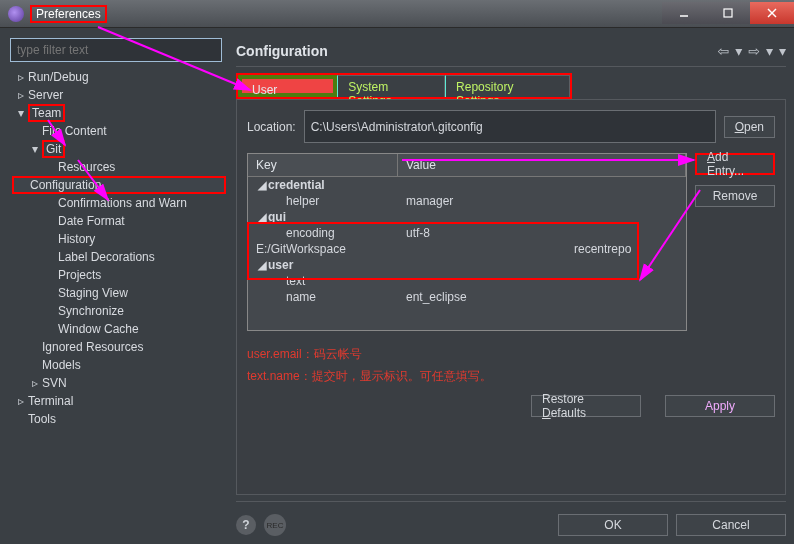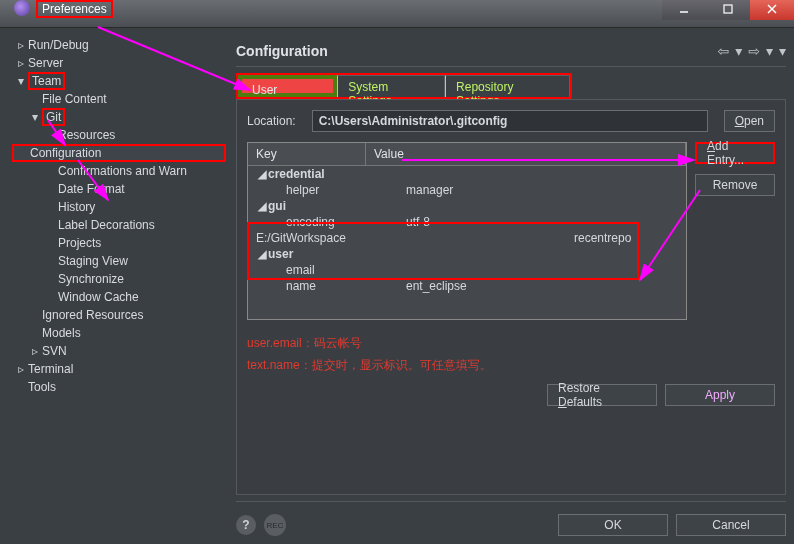--- a/index.html
+++ b/index.html
@@ -1,19 +1,19 @@
 <!DOCTYPE html>
 <html><head>
 <meta charset="utf-8">
 <style>
   * { box-sizing: border-box; margin: 0; padding: 0; font-family: "Segoe UI", Arial, sans-serif; font-size: 12px; }
   body { background: #3a3f44; width: 794px; height: 544px; overflow: hidden; position: relative; }
 
   
-  .titlebar { height: 28px; background: linear-gradient(#6a6e73,#4a4e53); display: flex; align-items: flex-start; padding-left: 14px; border-bottom: 1px solid #2a2a2a; }
+  .titlebar { height: 28px; background: linear-gradient(#6a6e73,#4a4e53); display: flex; align-items: center; padding-left: 8px; border-bottom: 1px solid #2a2a2a; }
   .titlebar .appicon { width:16px; height:16px; border-radius:50%; background: radial-gradient(circle at 40% 40%, #b090f0,#5b3b9b); margin-right:6px; }
   .titlebar .title { color:#fff; font-weight:500; border:2px solid red; padding:0 4px; }
   .winbtns { margin-left:auto; display:flex; }
   .winbtn { width:44px; height:22px; display:flex; align-items:center; justify-content:center; color:#fff; margin-top:-2px;}
   .winbtn.min { background: linear-gradient(#6a6a70,#4b4b52); }
   .winbtn.max { background: linear-gradient(#6a6a70,#4b4b52); }
   .winbtn.close { background: linear-gradient(#e86a5e,#c8372d); }
   .winbtn svg { width:12px; height:12px; }
 
   .outer { position:relative; height:calc(544px - 28px); padding:8px; }
@@ -34,48 +34,48 @@
   .heading { color:#dfe3e8; font-size:14px; font-weight:600; }
   .navbtns { margin-left:auto; display:flex; gap:6px; color:#bfc4cb; align-items:center;}
   .navbtns span { font-size:14px; }
   hr.sep { border:none; border-top:1px solid #55595e; margin:0 0 6px 0;}
 
   .tabs { display:flex; height:26px; border:2px solid red; width:336px;}
   .tab { padding:4px 10px; color:#bef264; border-top:1px solid #5b5f64; border-left:1px solid #5eead4; border-right:1px solid #5b5f64;}
   .tab.active { color:#e5e8ec; background:#ef4444; border:4px solid #4d7c0f; }
   .tabbody { border:1px solid #55595e; background:#3a3e43; padding:10px; flex:1; display:flex; flex-direction:column; position:relative;}
 
-  .locrow { display:flex; align-items:center; gap:16px; margin-bottom:10px;}
+  .locrow { display:flex; align-items:center; gap:8px; margin-bottom:10px;}
   .locrow label{ color:#d5d8dd; }
-  .locinput { flex:1; height:22px; background:#2f3338; border:1px solid #6a6e73; color:#d5d8dd; padding:0 6px;font-weight:bold;}
+  .locinput { flex:1; height:33px; background:#2f3338; border:1px solid #6a6e73; color:#d5d8dd; padding:0 6px;}
   .btn { height:22px; background:#3e4348; border:1px solid #6a6e73; color:#d5d8dd; padding:0 10px; display:flex; align-items:center; justify-content:center; cursor:pointer;}
   .btn u { text-decoration: underline; }
   .btn.disabled { color:#f0abfc; }
 
   .tablewrap { display:flex; gap:8px; }
   .table { flex:1; border:1px solid #888; background:#44484d; height:178px; display:flex; flex-direction:column;}
   .thead { display:flex; background:#4a4e53; border-bottom:1px solid #777;}
   .th { color:#dfe3e8; padding:4px 8px; border-right:1px solid #777;}
-  .th.key{width:118px} .th.val{flex:1}
+  .th.key{width:150px} .th.val{flex:1}
   .tbody { flex:1; position:relative; color:#d5d8de; }
   .trow { display:flex; padding:1px 0;}
   .tc.key{width:150px; padding-left:8px; display:flex; align-items:center;} .tc.val{flex:1; padding-left:8px;}
   .group { font-weight:700; }
   .grp-tw { width:12px; display:inline-block; text-align:center; }
   .kv-indent { padding-left:38px !important;}
   .btncol { display:flex; flex-direction:column; gap:10px; }
   .btncol .btn{ width:80px; border:2px solid red; }
   .btncol .btn.plain{ border:1px solid #6a6e73;}
 
   .userbox { position:absolute; border:2px solid red; left:10px; top:122px; width:392px; height:58px; pointer-events:none;}
 
   .annot { margin-top:12px; color:#e03a2f; font-size:14px; line-height:22px; font-weight:500;}
   .annot .k { color:#e03a2f; }
 
-  .footer-right { display:flex; justify-content:flex-end; gap:8px; padding:8px 0 0 0;}
+  .footer-right { display:flex; justify-content:flex-end; gap:24px; padding:8px 0 0 0;}
   .footer-right .btn, .bottom .btn { width:110px; justify-content:center;}
   hr.sep2 { border:none; border-top:1px solid #55595e; margin:6px 0;}
 
   .bottom { display:flex; align-items:center; padding-top:6px;}
   .helpicon{ width:20px;height:20px; border-radius:50%; background:#5a5e63; color:#cfd3d8; display:flex; align-items:center; justify-content:center; font-weight:bold; margin-right:8px;}
   .recicon{ width:22px;height:22px; border-radius:50%; background:#5a5e63; color:#2a2a2a; display:flex; align-items:center; justify-content:center; font-size:8px; font-weight:normal;}
   .bottom .btn{ margin-left:8px;}
   .bottom .spacer{flex:1}
 
   
@@ -104,20 +104,21 @@
           <line x1="10" y1="2" x2="2" y2="10" stroke="#fff" stroke-width="1.5"></line>
         </svg>
       </div>
   </div>
 </div>
 
 <div class="outer">
   <div class="cols">
 
     <div class="left">
+      <input class="search" placeholder="type filter text" style="">
       <div class="tree" id="tree">
           <div class="tree-item indent-0">
             <span class="twisty">▹</span>
             <span class="tree-label">Run/Debug</span>
           </div>
           <div class="tree-item indent-0">
             <span class="twisty">▹</span>
             <span class="tree-label">Server</span>
           </div>
           <div class="tree-item indent-0">
@@ -254,21 +255,21 @@
                   <div class="tc key kv-indent">recentrepo</div>
                 </div>
                 <div class="trow">
                   <div class="tc key">
                     <span class="grp-tw">◢</span> 
                     <span class="group">user</span>
                   </div>
                   <div class="tc val"></div>
                 </div>
                 <div class="trow">
-                  <div class="tc key kv-indent">email</div>
+                  <div class="tc key kv-indent">text</div>
                 </div>
                 <div class="trow">
                   <div class="tc key kv-indent">name</div>
                   <div class="tc val">ent_eclipse</div>
                 </div>
               </div>
             <div class="userbox"></div>
           </div>
           <div class="btncol">
             <div class="btn">

